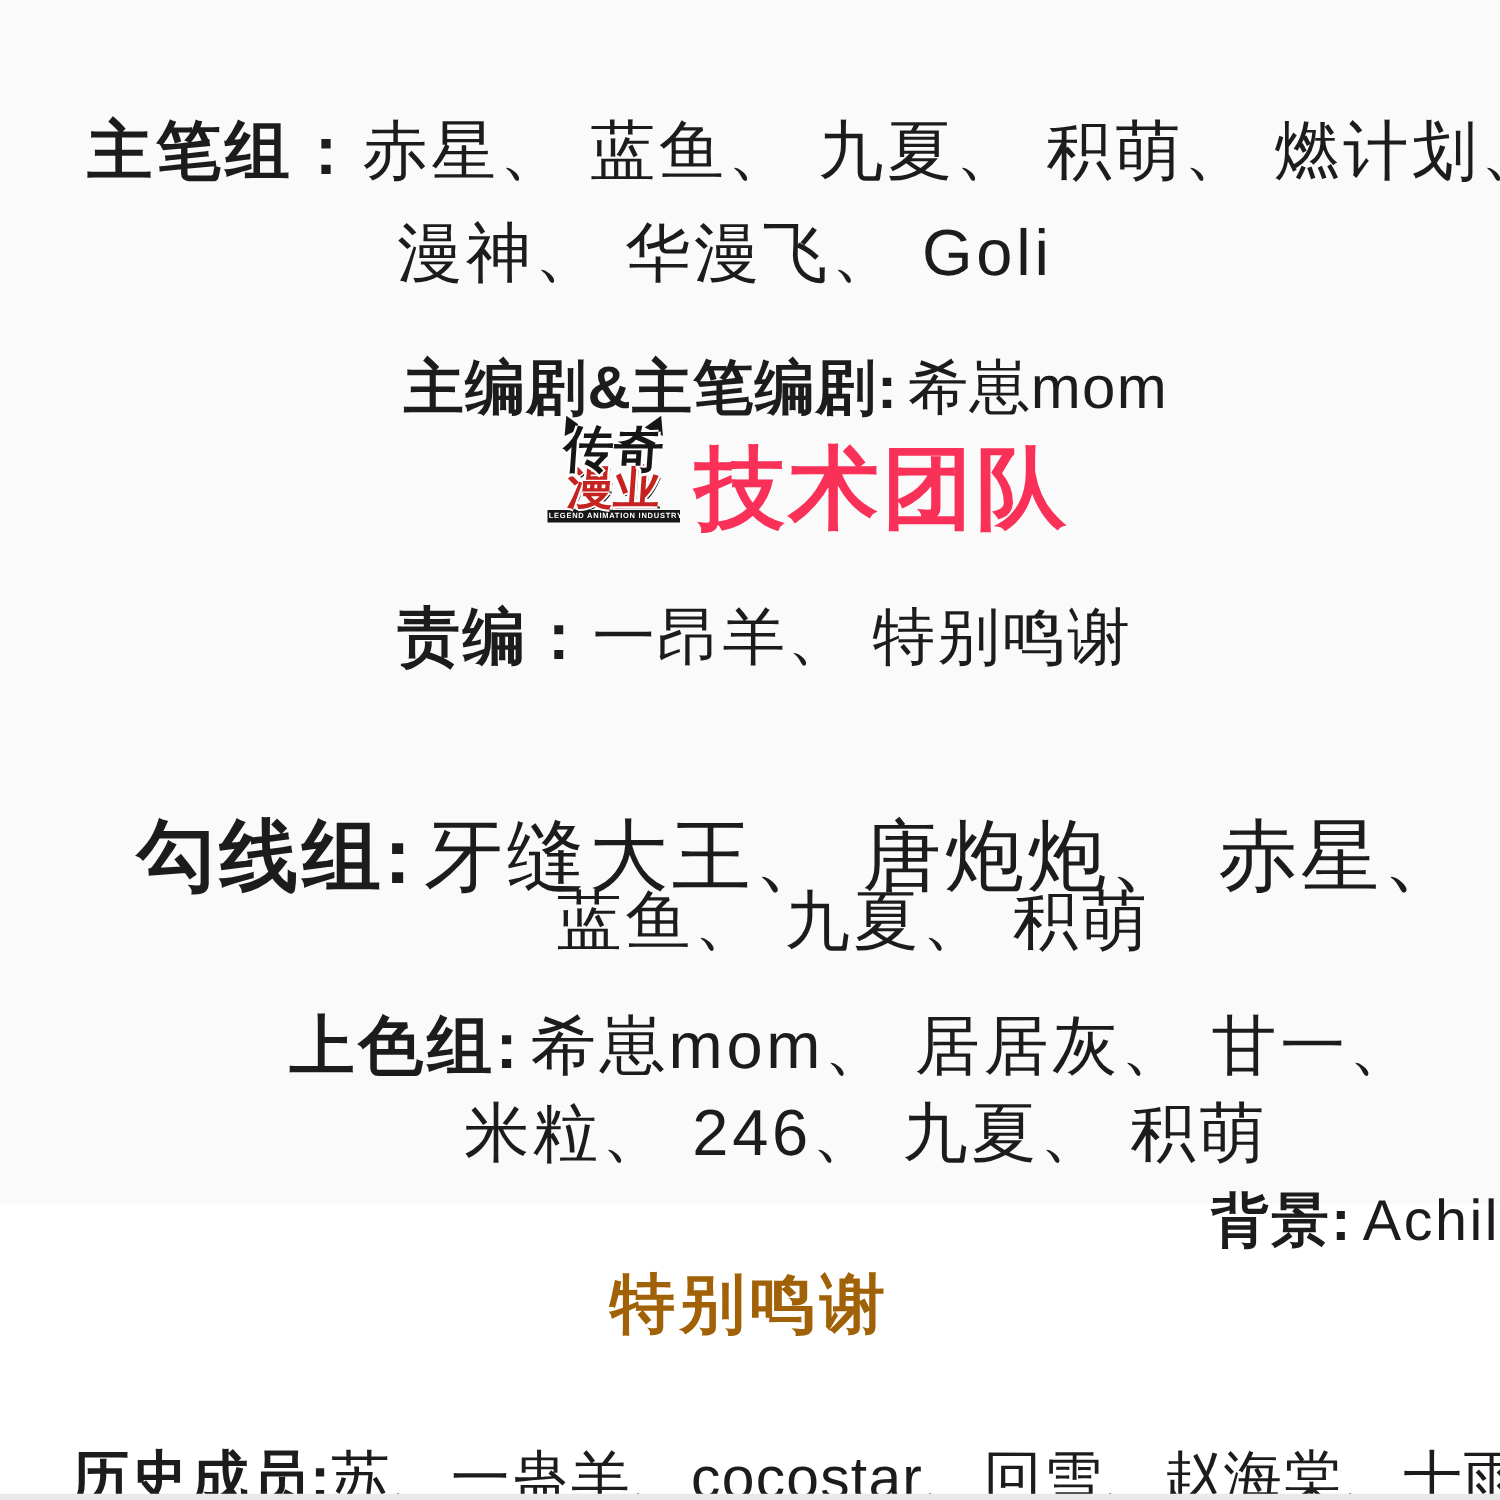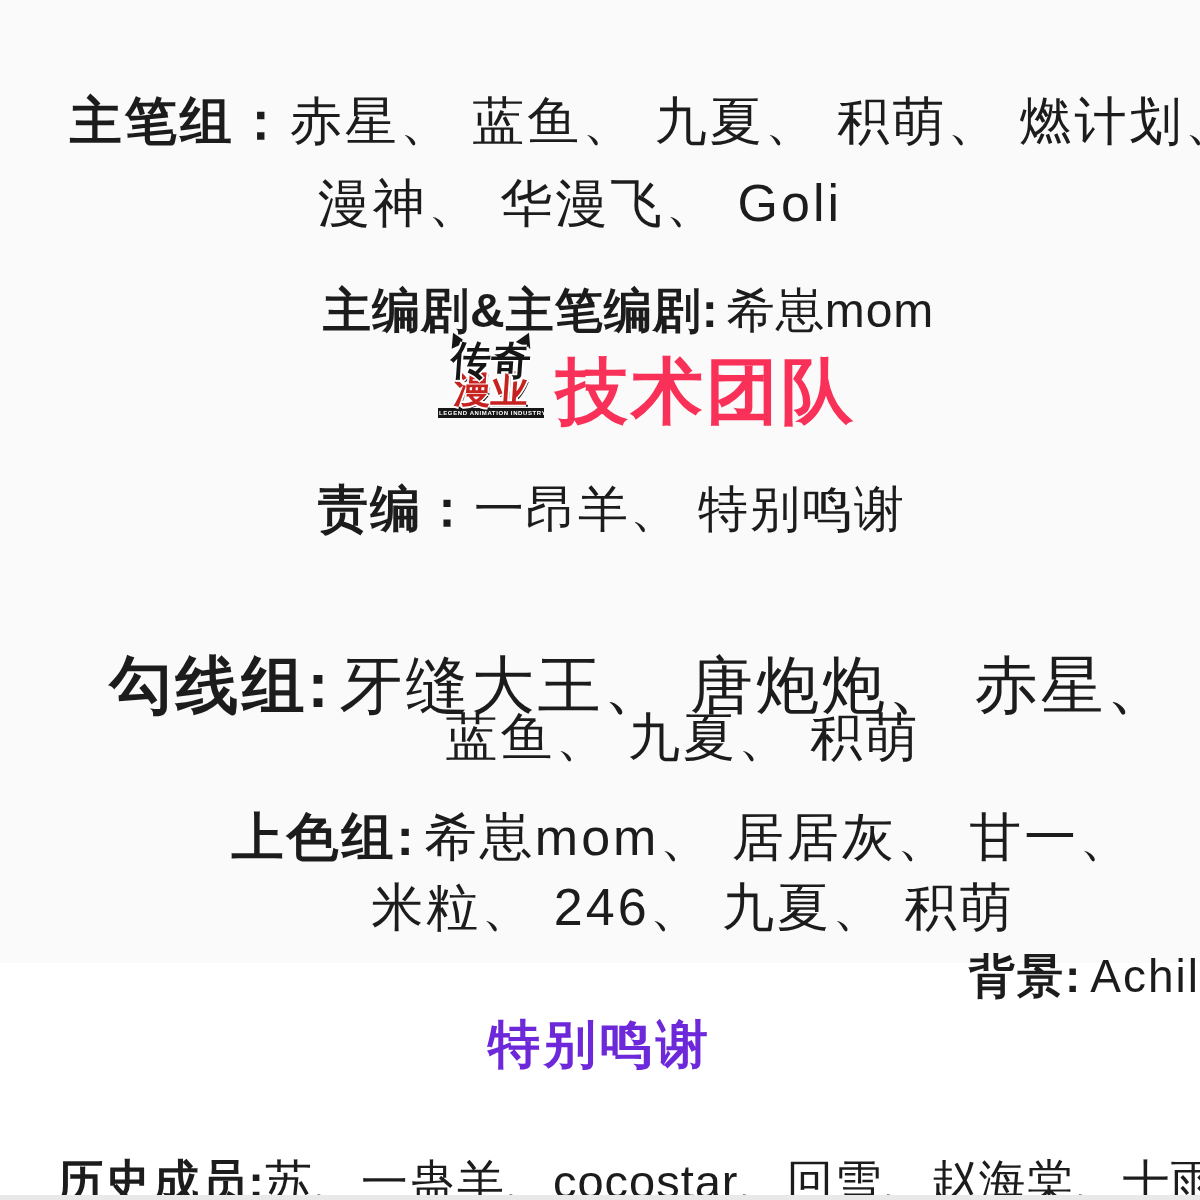--- a/index.html
+++ b/index.html
@@ -115,21 +115,21 @@
   #row-lineart-2   { top: 652px; font-size: 52px; letter-spacing: 3px; padding-left: 48px; }
   #row-coloring-1  { top: 752px; font-size: 52px; letter-spacing: 3px; margin-left: 48px; }
   #row-coloring-2  { top: 822px; font-size: 52px; letter-spacing: 3px; transform: translateX(58px); }
   #row-background  { top: 900px; font-size: 46px; letter-spacing: 2px; text-align: right; }
 
   #special-heading {
     top: 1016px;
     font-size: 52px;
     font-weight: 800;
     letter-spacing: 4px;
-    color: #6d28d9;
+    color: #a16207;
   }
   #row-history { top: 1104px; font-size: 47px; letter-spacing: 1px; }
 
   .bottom-bar {
     position: absolute;
     bottom: 0; left: 0;
     width: 100%;
     height: 5px;
     background: #e9e9e9;
   }

